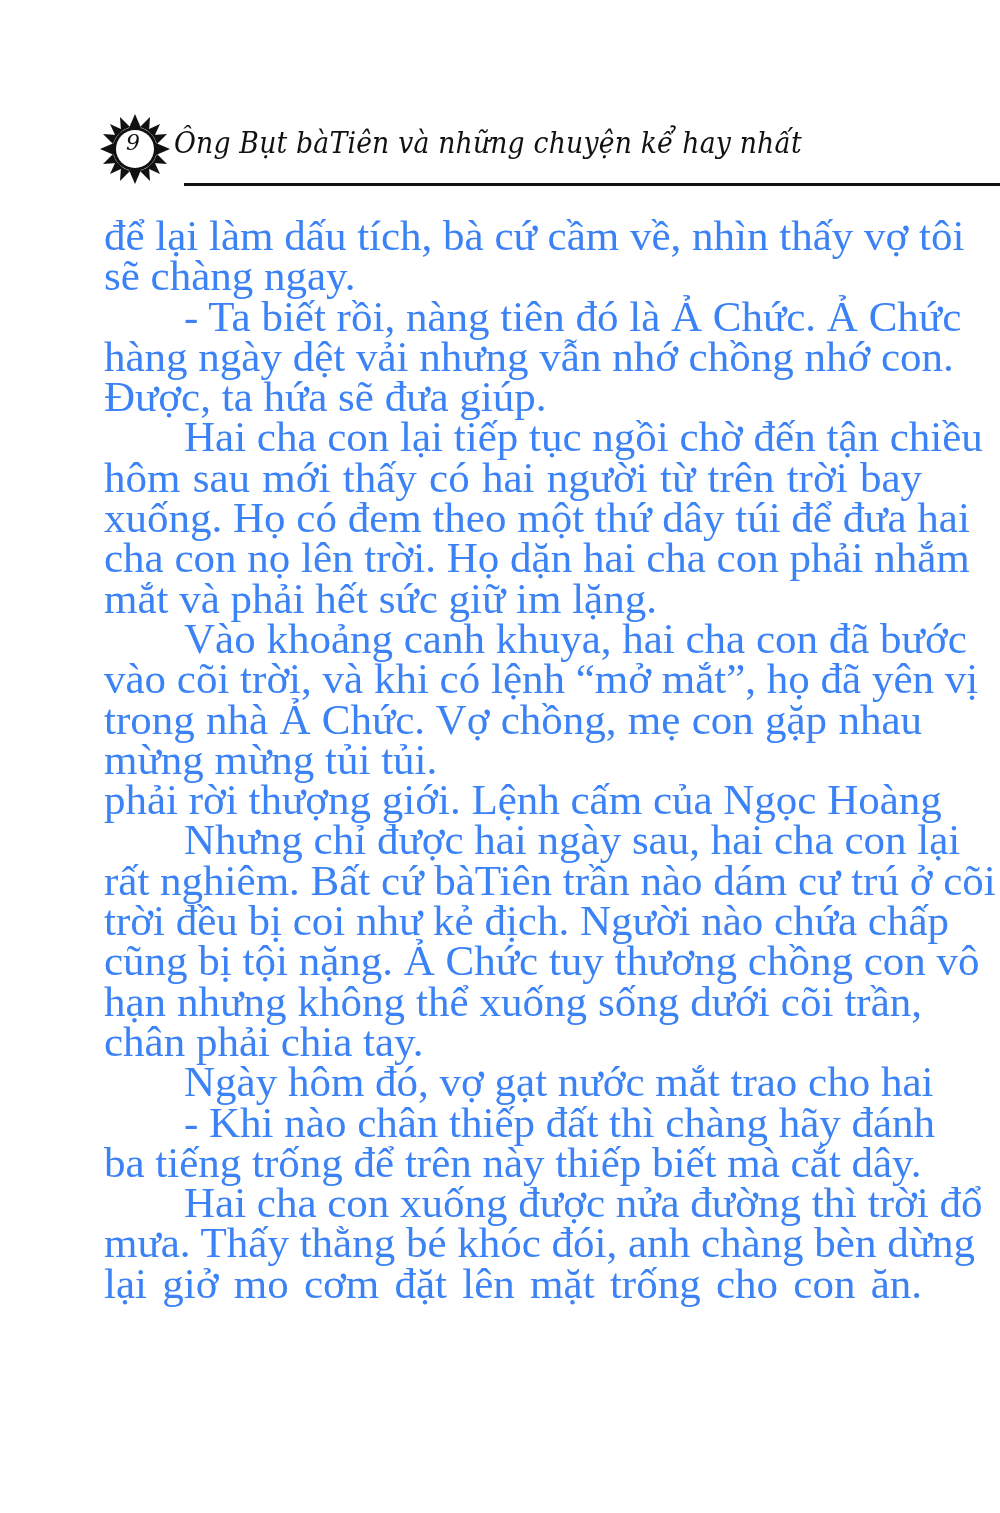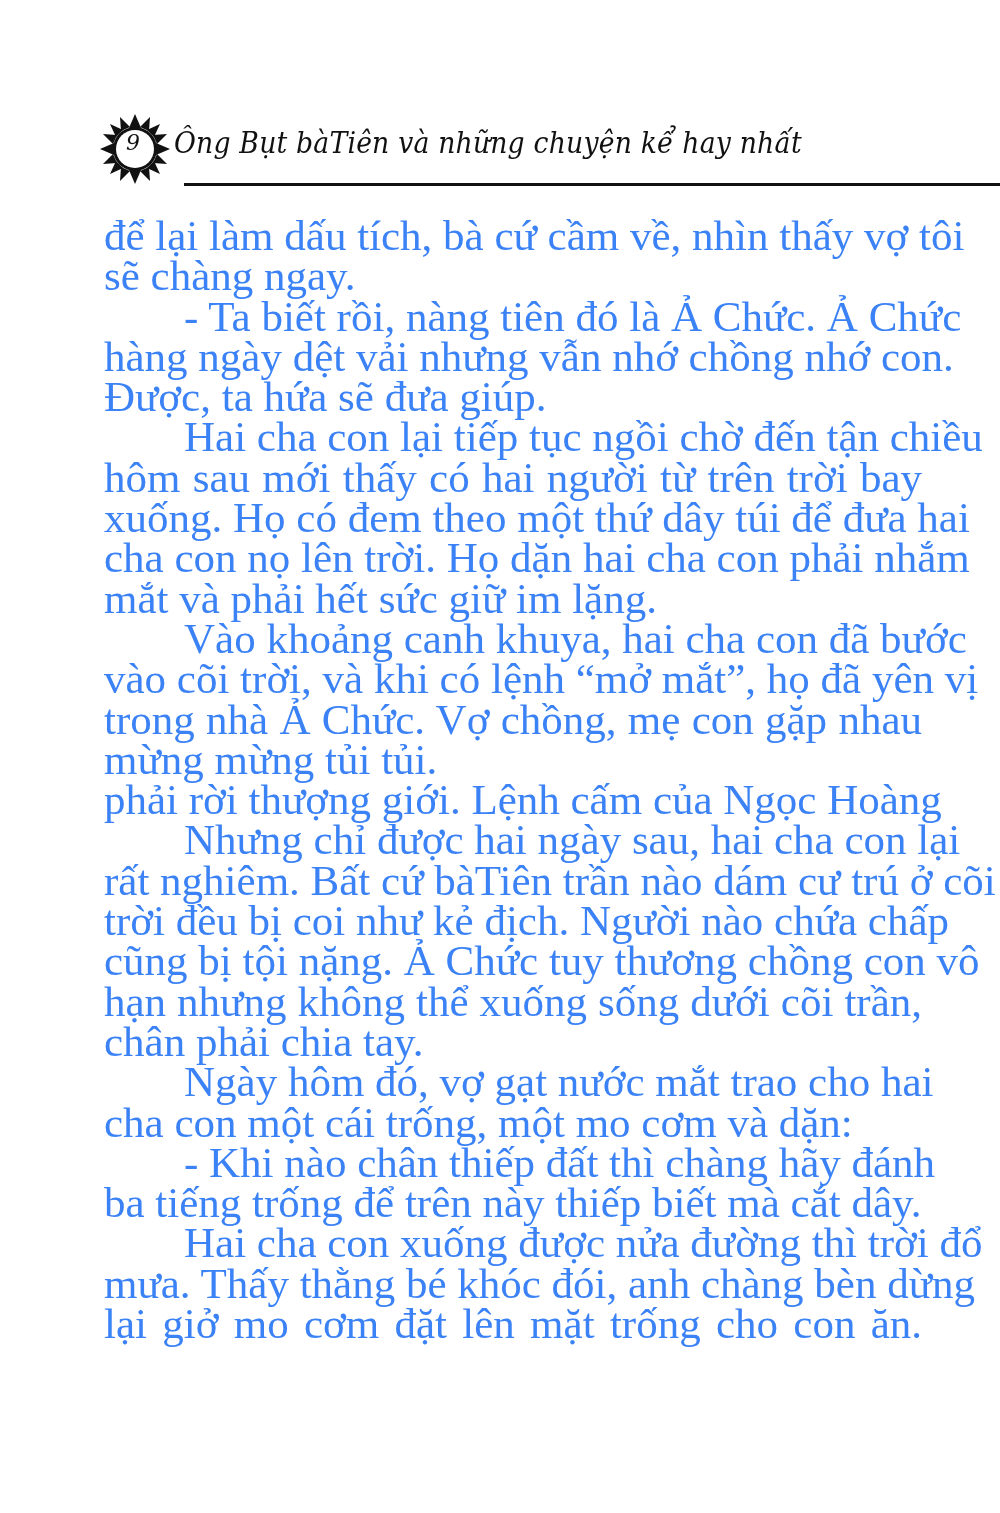--- a/index.html
+++ b/index.html
@@ -140,21 +140,20 @@
     <span class="line">trong nhà Ả Chức. Vợ chồng, mẹ con gặp nhau</span>
     <span class="line last">mừng mừng tủi tủi.</span>
     <span class="line">phải rời thượng giới. Lệnh cấm của Ngọc Hoàng</span>
     <span class="line indent">Nhưng chỉ được hai ngày sau, hai cha con lại</span>
     <span class="line">rất nghiêm. Bất cứ bàTiên trần nào dám cư trú ở cõi</span>
     <span class="line">trời đều bị coi như kẻ địch. Người nào chứa chấp</span>
     <span class="line">cũng bị tội nặng. Ả Chức tuy thương chồng con vô</span>
     <span class="line">hạn nhưng không thể xuống sống dưới cõi trần,</span>
     <span class="line last">chân phải chia tay.</span>
     <span class="line indent">Ngày hôm đó, vợ gạt nước mắt trao cho hai</span>
-    <span class="line last">cha con một cái trống, một mo cơm và dặn:</span>
     <span class="line indent">- Khi nào chân thiếp đất thì chàng hãy đánh</span>
     <span class="line last">ba tiếng trống để trên này thiếp biết mà cắt dây.</span>
     <span class="line indent">Hai cha con xuống được nửa đường thì trời đổ</span>
     <span class="line">mưa. Thấy thằng bé khóc đói, anh chàng bèn dừng</span>
     <span class="line">lại giở mo cơm đặt lên mặt trống cho con ăn.</span>
   </div>
 
 </div>
 
 </body></html>

